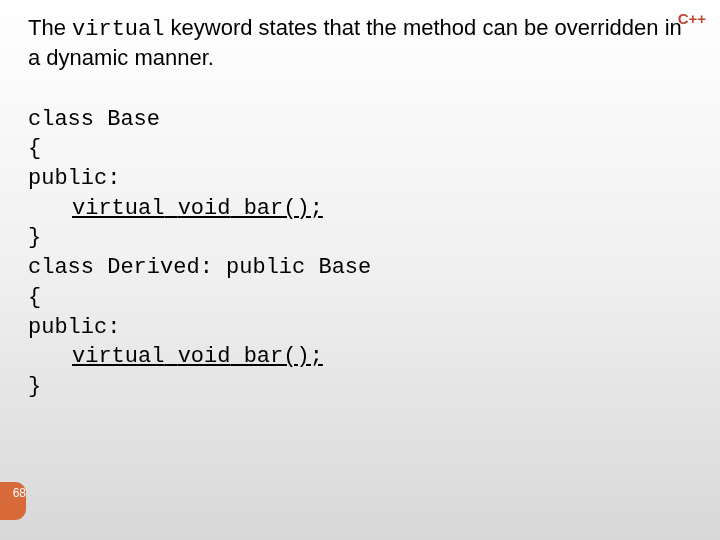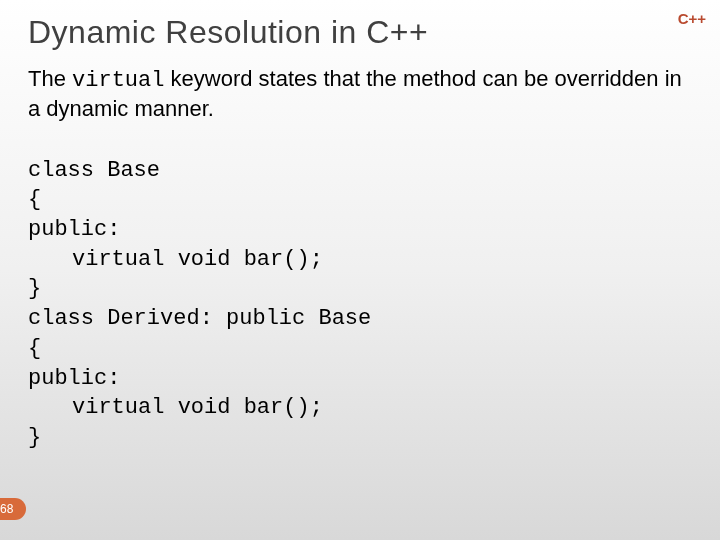--- a/index.html
+++ b/index.html
@@ -38,44 +38,43 @@
   }
   .mono { font-family: "Courier New", Courier, monospace; }
   .kw { font-family: "Courier New", Courier, monospace; color: #000000; }
   .code-block {
     font-family: "Courier New", Courier, monospace;
     font-size: 22px;
     color: #000;
     line-height: 1.35;
     white-space: pre;
   }
-  .indent { padding-left: 44px; display: inline-block; }
+  .indent { padding-left: 44px; display: inline-block; text-decoration: underline; }
   .page-badge {
     position: absolute;
     left: 0;
     bottom: 20px;
     width: 26px;
-    height: 22px;
+    height: 38px;
     background: #d86a3a;
     color: #fff;
     font-size: 12px;
     line-height: 22px;
-    text-align: left;
+    text-align: right;
     border-top-right-radius: 11px;
     border-bottom-right-radius: 11px;
   }
 </style>
 </head>
 <body>
 
 <div class="slide">
 
   <div class="corner-label">C++</div>
 
-  <h1 class="title">Dynamic Resolution in C++</h1>
 
   <p class="body-text">
     <span>The </span><span class="mono">virtual</span><span> keyword states that the method can be overridden in a dynamic manner.</span>
   </p>
 
   <div class="code-block">
 <span><span class="kw">class</span><span> Base</span></span>
 <span>{</span>
 <span><span class="kw">public</span><span>:</span></span>
 <span class="indent"><span class="kw">virtual</span><span> </span><span class="kw">void</span><span> bar();</span></span>

